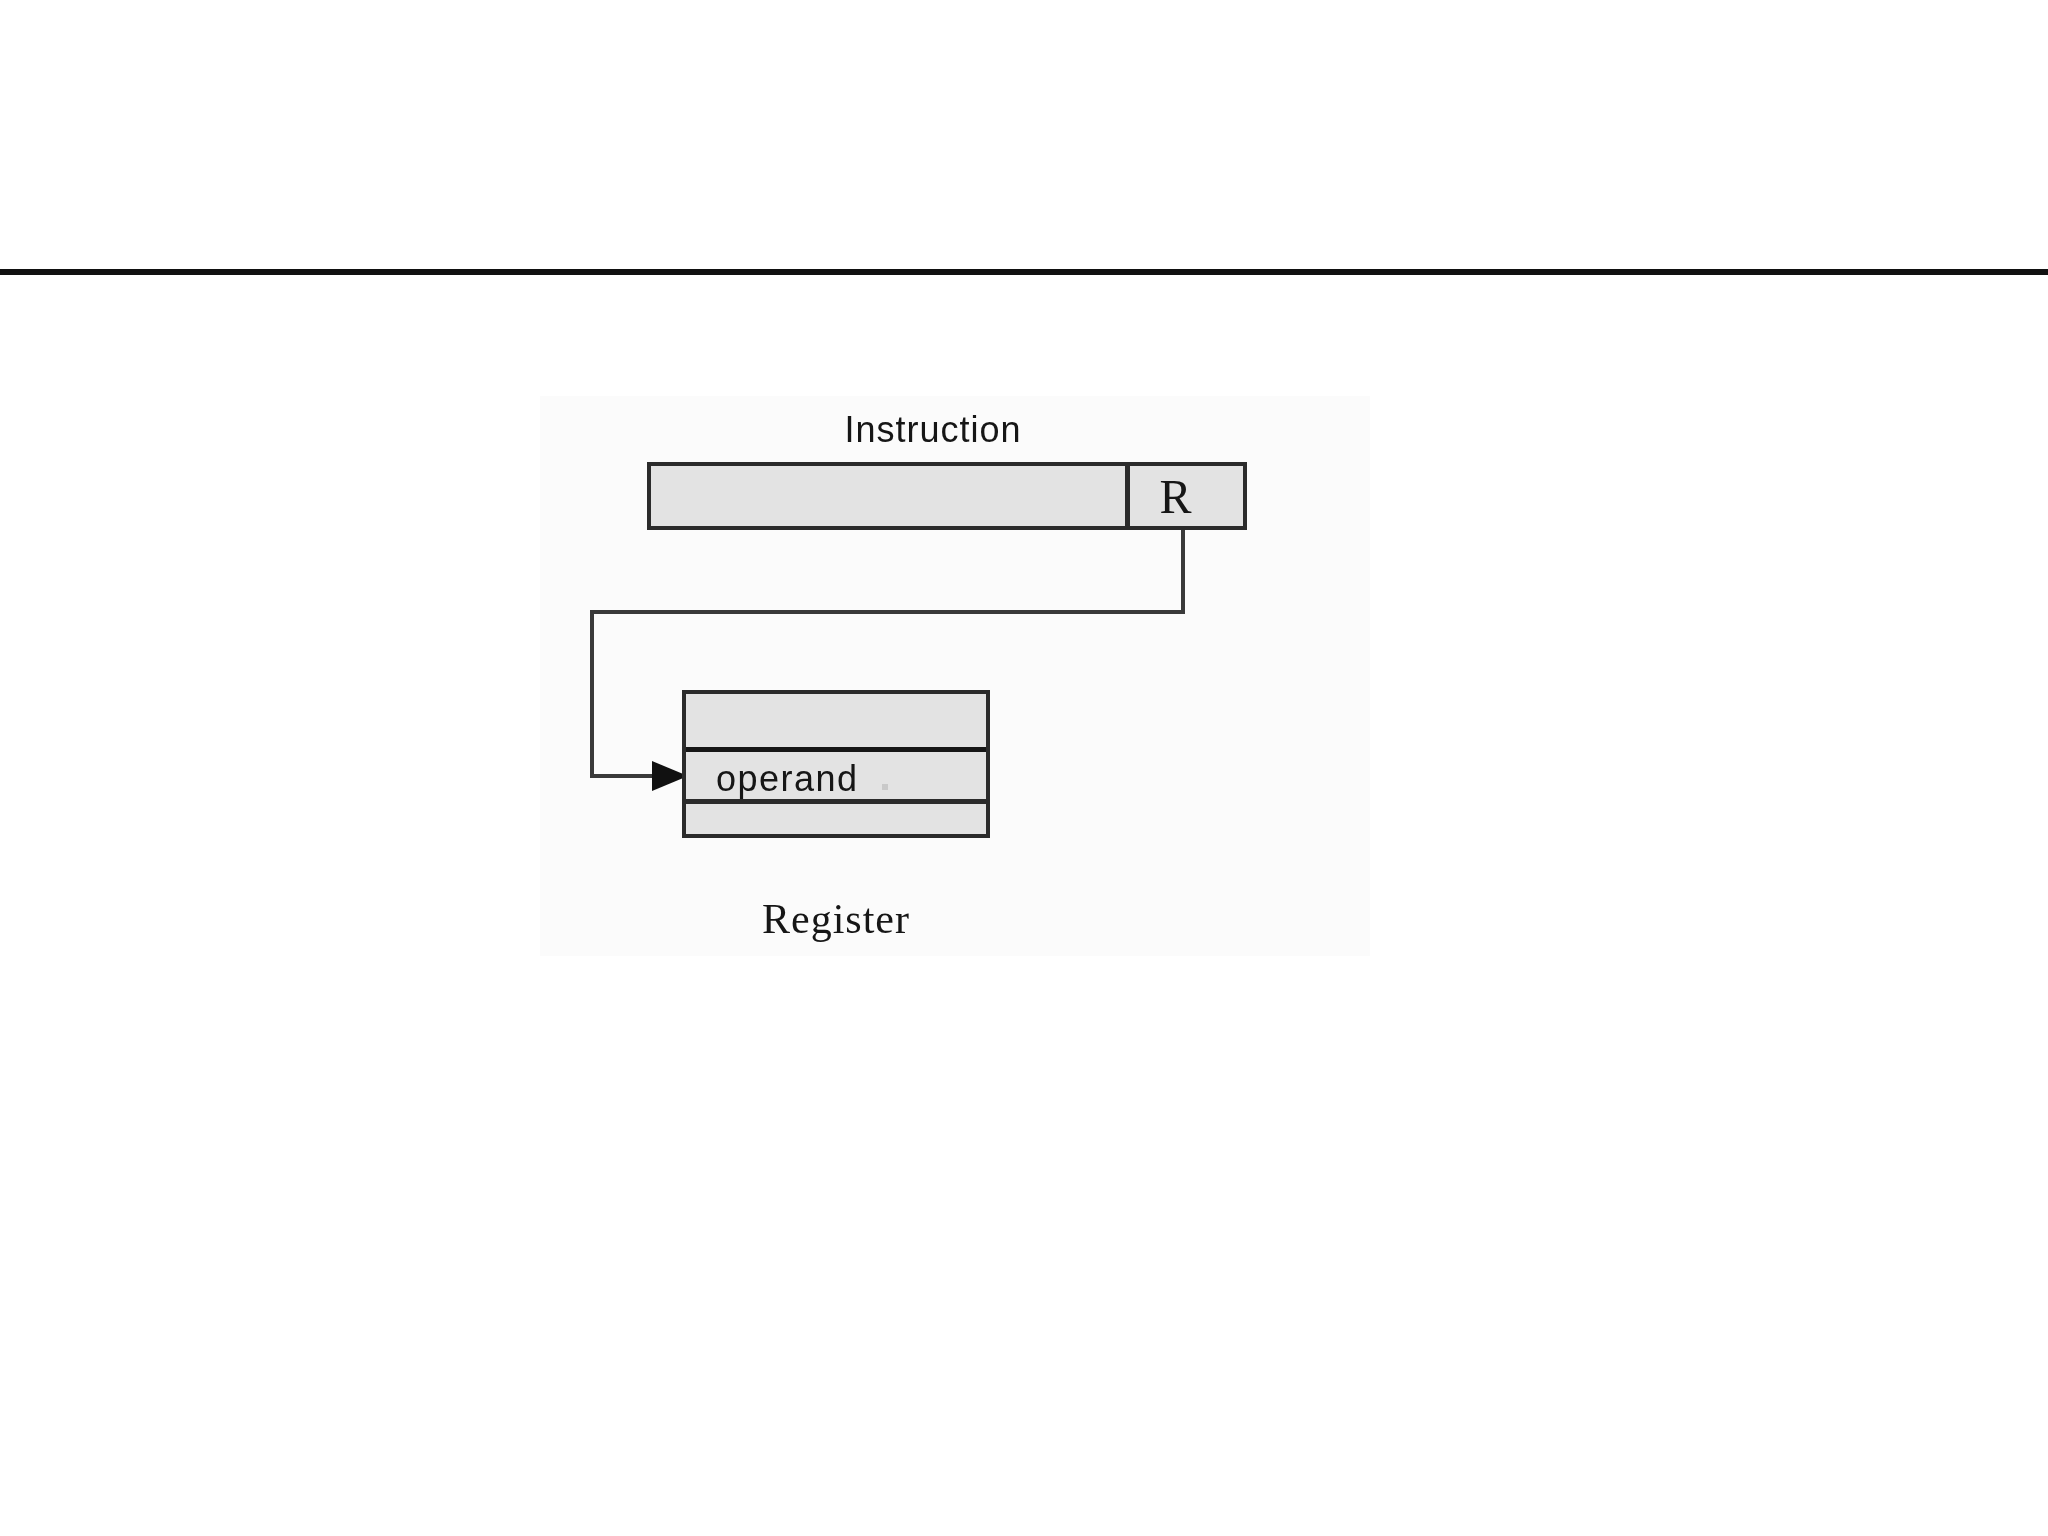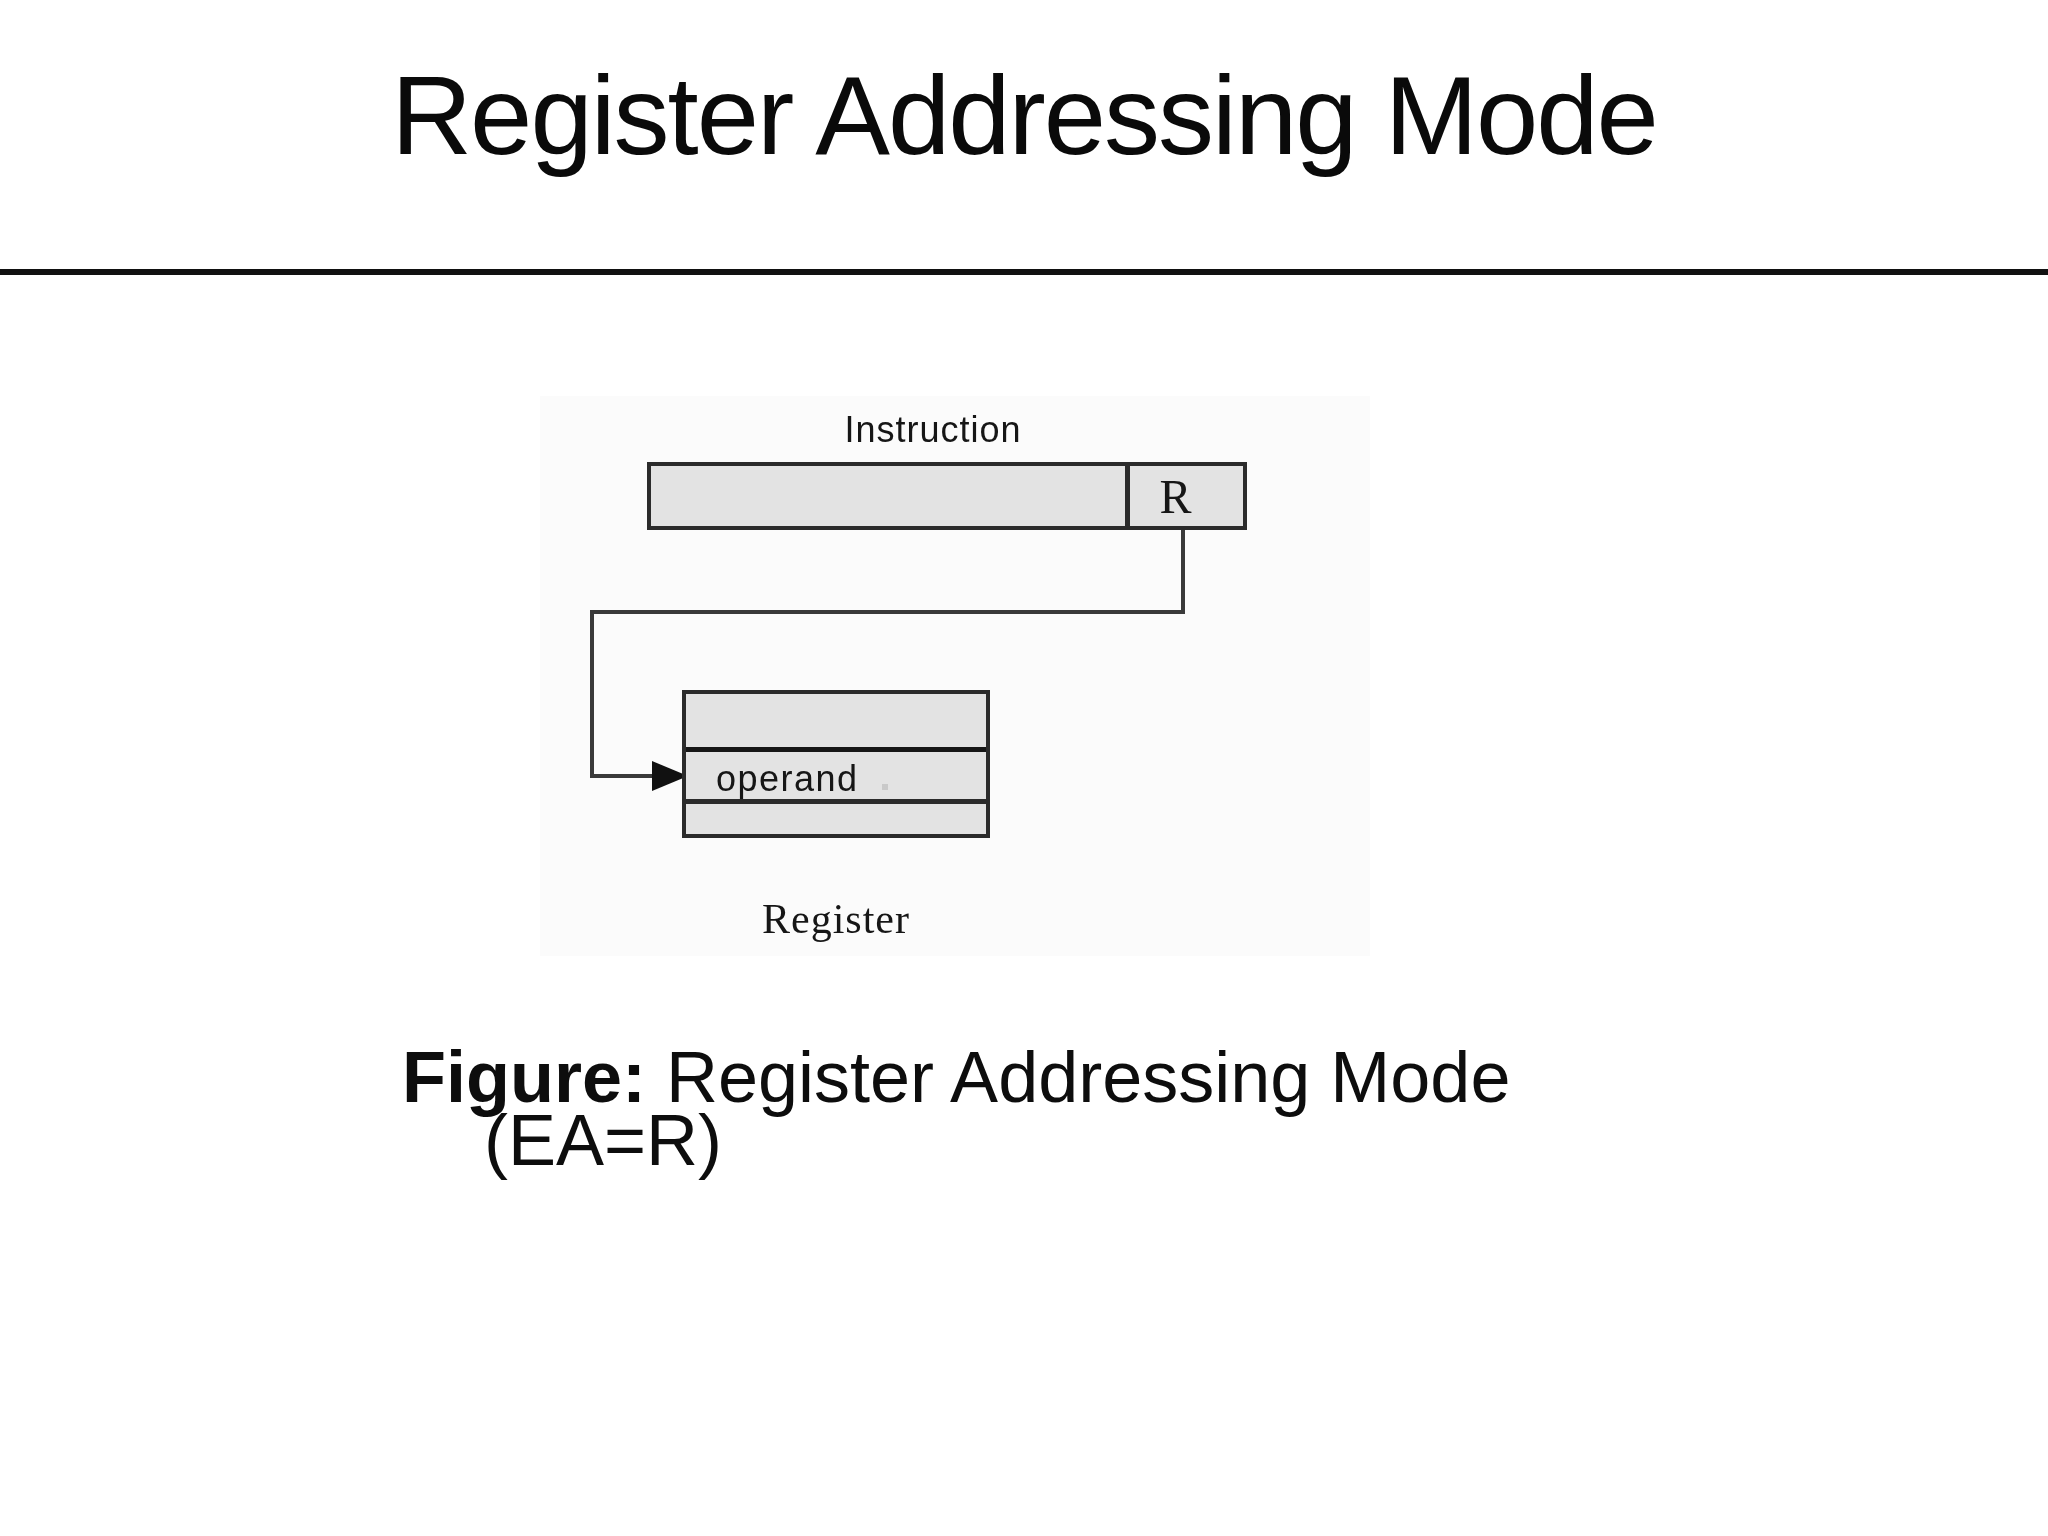--- a/index.html
+++ b/index.html
@@ -115,21 +115,20 @@
     padding-left:82px;
     text-indent:-82px;
   }
   .figure-caption b{font-weight:bold;}
 </style>
 </head>
 <body>
 
 <div class="slide" style="--box-fill: #e3e3e3; --box-border: #2b2b2b; --connector: #3a3a3a;">
 
-  <div class="slide-title">Register Addressing Mode</div>
 
   <div class="title-rule"></div>
 
   <div class="diagram-backing"></div>
 
   <div class="diagram-label instruction-label">Instruction</div>
 
   <div class="instruction-box">
     <div class="r-cell">
       <span>R</span>
@@ -144,17 +143,14 @@
 
   <div class="register-box">
     <div class="reg-divider reg-divider-1"></div>
     <div class="reg-divider reg-divider-2"></div>
     <div class="operand-label">operand</div>
     <div class="noise-dot"></div>
   </div>
 
   <div class="diagram-label register-label">Register</div>
 
-  <div class="figure-caption">
-    <b>Figure:</b><span> Register Addressing Mode (EA=R)</span>
-  </div>
 
 </div>
 
 </body></html>

